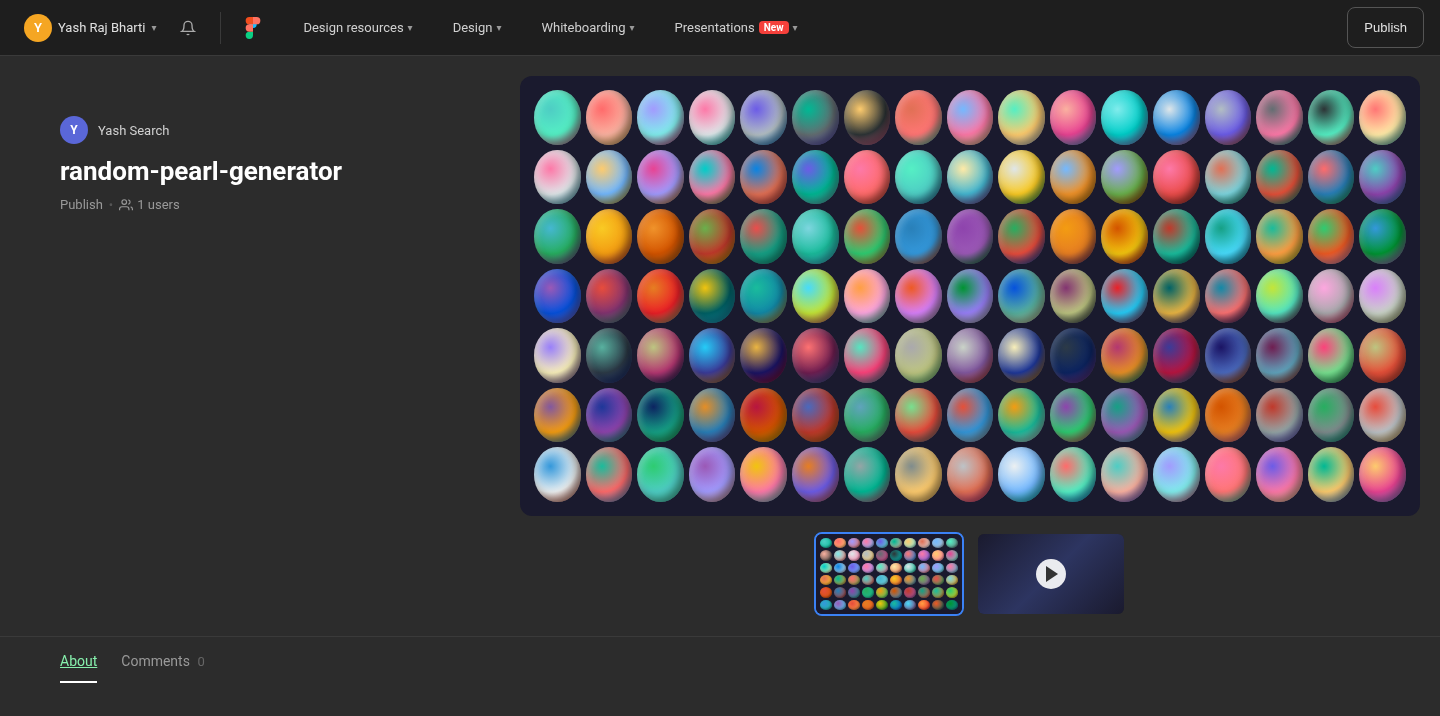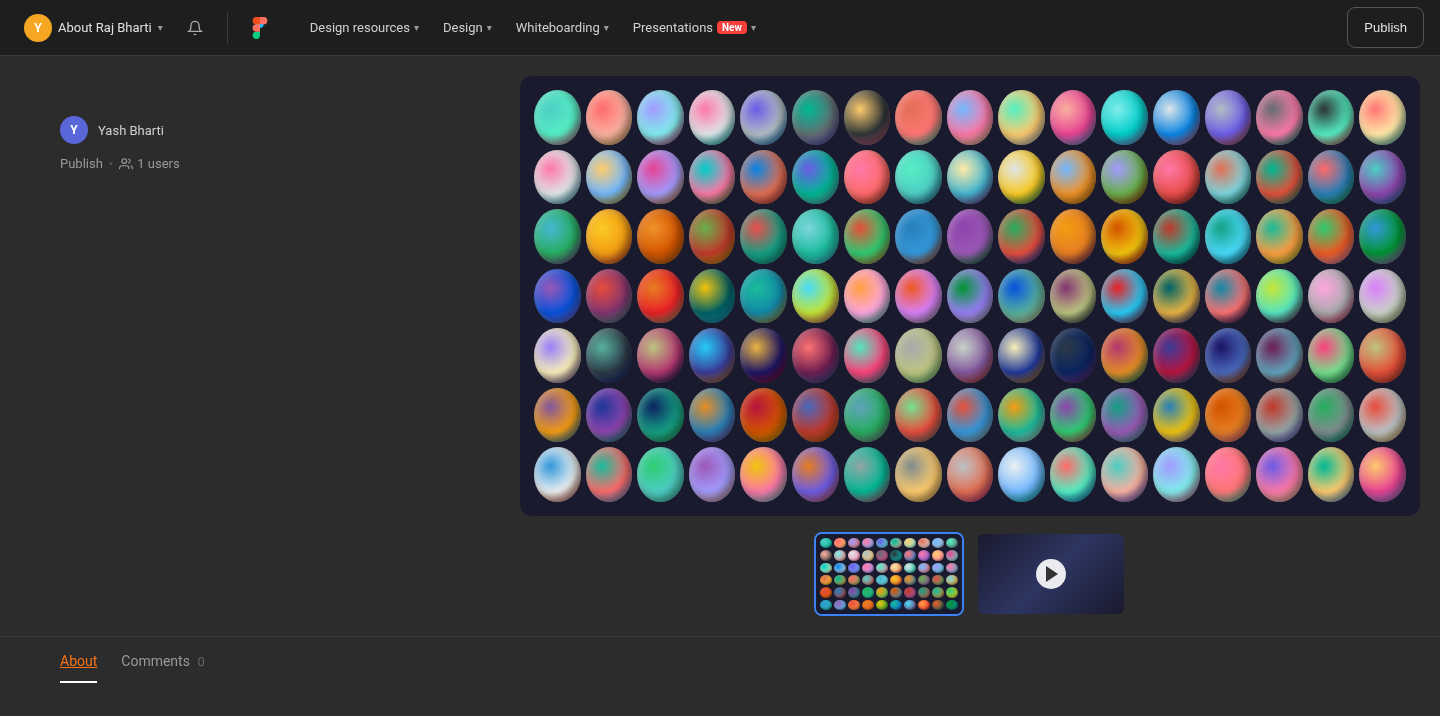--- a/index.html
+++ b/index.html
@@ -59,21 +59,21 @@
       margin: 0 8px;
     }
     .nav-logo {
       width: 32px; height: 32px;
       display: flex; align-items: center; justify-content: center;
       cursor: pointer;
     }
     .nav-links {
       display: flex;
       align-items: center;
-      gap: 4px;
+      gap: 20px;
       margin-left: 16px;
       flex: 1;
     }
     .nav-link {
       display: flex;
       align-items: center;
       gap: 4px;
       padding: 6px 10px;
       font-size: 13px;
       color: #d0d0d0;
@@ -283,38 +283,38 @@
       border-top: 1px solid #3a3a3a;
     }
     .tab-item {
       font-size: 14px;
       color: #999;
       cursor: pointer;
       padding-bottom: 12px;
       border-bottom: 2px solid transparent;
     }
     .tab-item.active {
-      color: #f97316;
+      color: #86efac;
       border-bottom-color: #fff;
       text-decoration: underline;
     }
     .tab-count {
       font-size: 13px;
       color: #666;
       margin-left: 4px;
     }
   </style>
 </head>
 <body>
 
 <nav class="navbar">
 
   <div class="nav-user">
     <div class="nav-avatar" id="nav-avatar-el" style="background: rgb(245, 166, 35);">Y</div>
-    <span class="nav-username">About Raj Bharti</span>
+    <span class="nav-username">Yash Raj Bharti</span>
     <span class="nav-chevron">▾</span>
   </div>
 
   <div class="nav-bell">
     <svg width="16" height="16" viewBox="0 0 24 24" fill="none" stroke="currentColor" stroke-width="2">
       <path d="M18 8A6 6 0 0 0 6 8c0 7-3 9-3 9h18s-3-2-3-9"></path>
       <path d="M13.73 21a2 2 0 0 1-3.46 0"></path>
     </svg>
   </div>
   <div class="nav-divider"></div>
@@ -352,22 +352,23 @@
   <div class="nav-right">
     <button class="publish-btn">Publish</button>
   </div>
 </nav>
 
 <div class="main">
 
   <div class="sidebar">
     <div class="plugin-author">
       <div class="author-avatar" id="author-avatar-el" style="background: rgb(90, 103, 216);">Y</div>
-      <span class="author-name">Yash Bharti</span>
-    </div>
+      <span class="author-name">Yash Search</span>
+    </div>
+    <h1 class="plugin-title">random-pearl-generator</h1>
     <div class="plugin-meta">
       <span>Publish</span>
       <span class="meta-dot">•</span>
       <div class="meta-users">
         <svg width="14" height="14" viewBox="0 0 24 24" fill="none" stroke="#999" stroke-width="2">
           <path d="M17 21v-2a4 4 0 0 0-4-4H5a4 4 0 0 0-4 4v2"></path>
           <circle cx="9" cy="7" r="4"></circle>
           <path d="M23 21v-2a4 4 0 0 0-3-3.87"></path>
           <path d="M16 3.13a4 4 0 0 1 0 7.75"></path>
         </svg>

